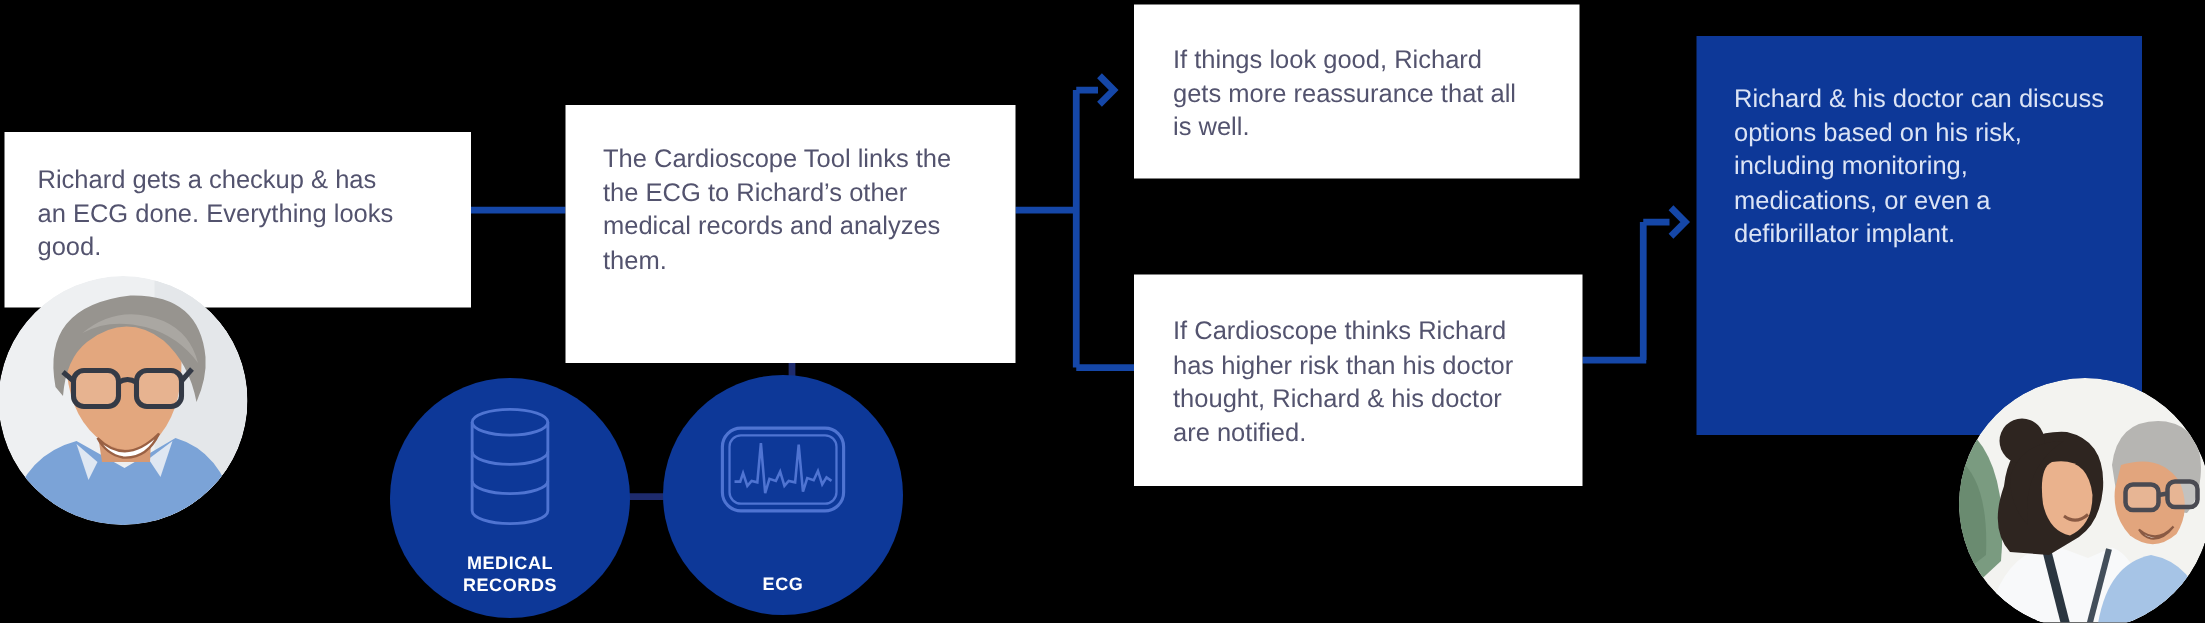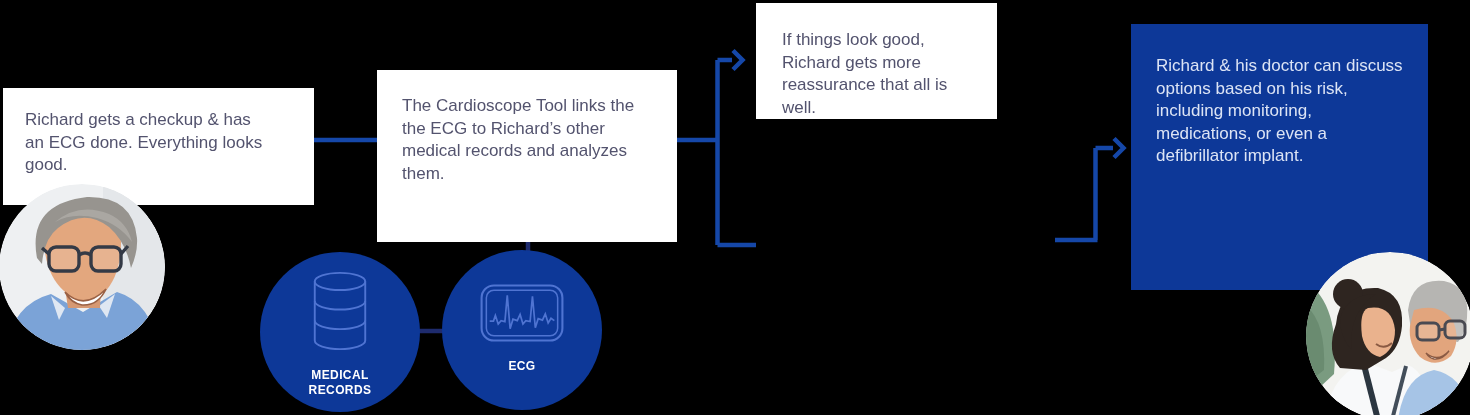--- a/index.html
+++ b/index.html
@@ -30,21 +30,21 @@
   .card {
     position: absolute;
     background: var(--card-bg, #fff);
     color: var(--card-text, #53536e);
     font-size: 17px;
     line-height: 22.5px;
   }
   .card p { max-width: 100%; }
   .card-step1   { left: 3px;    top: 88px;  width: 311px; height: 117px; padding: 21px 40px 0 22px; }
   .card-step2   { left: 377px;  top: 70px;  width: 300px; height: 172px; padding: 25px 35px 0 25px; }
-  .card-good    { left: 756px;  top: 3px;   width: 241px; height: 116px; padding: 26px 33px 0 26px; }
+  .card-good    { left: 756px;  top: 3px;   width: 297px; height: 116px; padding: 26px 33px 0 26px; }
   .card-alert   { left: 756px;  top: 183px; width: 299px; height: 141px; padding: 27px 33px 0 26px; }
   .card-result {
     left: 1131px; top: 24px; width: 297px; height: 266px;
     background: var(--brand-blue, #0d3898);
     color: var(--bluebox-text, #dce4f5);
     padding: 31px 24px 0 25px;
   }
   .card-result p + p { margin-top: 22px; }
   .node-circle {
     position: absolute;
@@ -60,21 +60,21 @@
   .node-icon { stroke: var(--icon-stroke, #4f74d2); fill: none; }
   .node-label {
     color: #ffffff;
     font-weight: bold;
     font-size: 12px;
     line-height: 15px;
     text-align: center;
     letter-spacing: 0.4px;
   }
   .node-records .node-label { margin-top: 17px; }
-  .node-ecg .node-label { margin-top: 17px; }
+  .node-ecg .node-label { margin-top: 40px; }
   .photo {
     position: absolute;
     border-radius: 50%;
     overflow: hidden;
   }
   .photo svg { display: block; }
   .photo-patient { left: -1px;   top: 184px; width: 166px; height: 166px; }
   .photo-consult { left: 1306px; top: 252px; width: 168px; height: 168px; }
 </style>
 </head>
@@ -97,20 +97,23 @@
   </div>
 
   <div class="card card-step2">
     <p>The Cardioscope Tool links the the ECG to Richard’s other medical records and analyzes them.</p>
   </div>
 
   <div class="card card-good">
     <p>If things look good, Richard gets more reassurance that all is well.</p>
   </div>
 
+  <div class="card card-alert">
+    <p>If Cardioscope thinks Richard has higher risk than his doctor thought, Richard &amp; his doctor are notified.</p>
+  </div>
 
   <div class="card card-result">
     <p>Richard &amp; his doctor can discuss options based on his risk, including monitoring, medications, or even a defibrillator implant.</p>
   </div>
 
   <div class="node-circle node-records">
     <svg class="node-icon" width="58" height="80" viewBox="0 0 60 84">
       <ellipse cx="30" cy="11" rx="26.5" ry="9" stroke-width="2"></ellipse>
       <path d="M3.5,11 V73 A26.5,9 0 0 0 56.5,73 V11" stroke-width="2"></path>
       <path d="M3.5,31.5 A26.5,9 0 0 0 56.5,31.5" stroke-width="2"></path>

